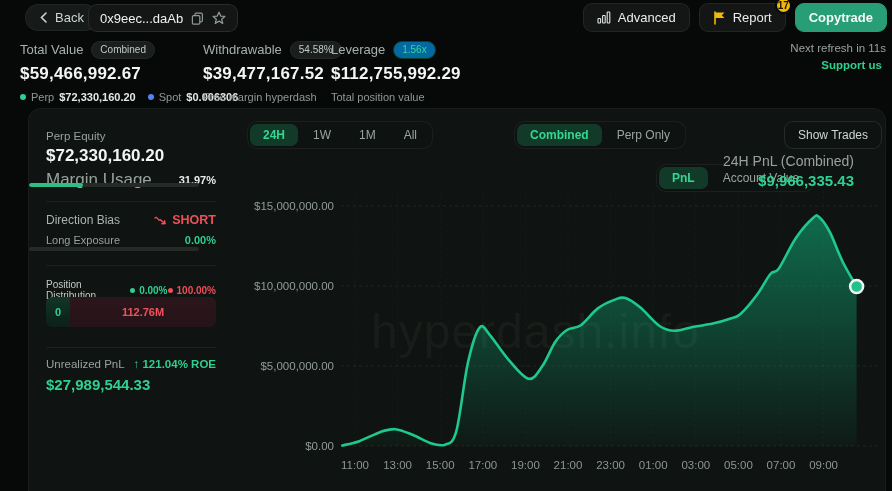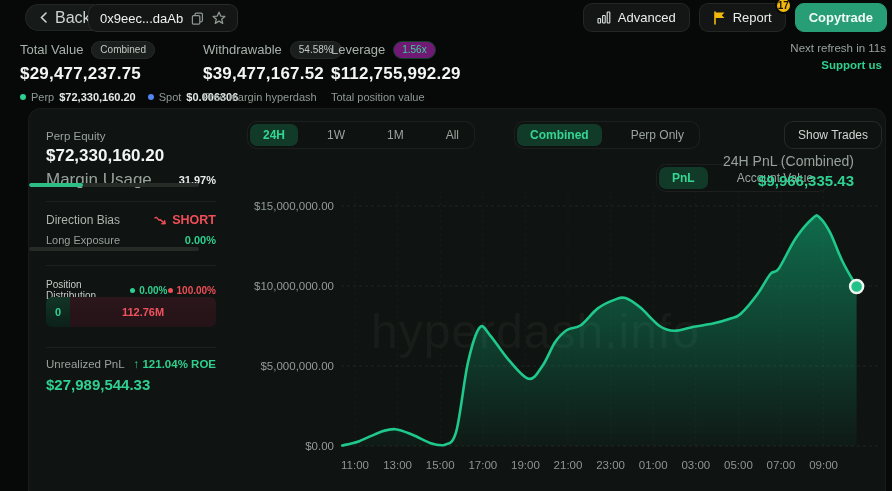--- a/index.html
+++ b/index.html
@@ -7,21 +7,21 @@
   body {
     position:relative; overflow:hidden;
     background:#070908; color:#e7ece9;
     font-family:"Liberation Sans", sans-serif;
     -webkit-font-smoothing:antialiased;
   }
   
   .topbar-btn {
     position:absolute; display:flex; align-items:center; gap:7px;
     background:#161a18; border:1px solid rgba(255,255,255,0.05);
-    color:#cdd5d1; font-size:16px; border-radius:14px; height:27px; padding:0 13px;
+    color:#cdd5d1; font-size:13px; border-radius:14px; height:27px; padding:0 13px;
     cursor:pointer;
   }
   .back-btn { left:25px; top:4px; }
   .addr-pill {
     position:absolute; left:88px; top:4px; height:28px; border-radius:9px;
     display:flex; align-items:center; gap:8px; padding:0 11px;
     background:#131614; border:1px solid rgba(255,255,255,0.09);
     color:#eef2f0; font-size:13px; font-weight:500; cursor:pointer;
   }
   .addr-pill svg { display:block; }
@@ -41,21 +41,21 @@
   }
   
   .stat-block { position:absolute; top:41px; }
   .stat-block .lr { display:flex; align-items:center; gap:8px; height:17px; }
   .stat-label { font-size:13px; color:#a7b1ab; }
   .badge {
     font-size:10px; color:#c2cac5; background:#1a1e1c;
     border:1px solid rgba(255,255,255,0.05);
     padding:2px 8px; border-radius:999px; line-height:1.2;
   }
-  .badge.green { background:#701a75; color:#3bd694; border-color:#123d2b; }
+  .badge.green { background:#0369a1; color:#3bd694; border-color:#123d2b; }
   .stat-value { margin-top:6px; font-size:17px; font-weight:700; letter-spacing:.2px; color:#f2f5f3; }
   .stat-sub { margin-top:7px; font-size:11px; color:#8f9994; display:flex; align-items:center; gap:12px; }
   .dot { width:6px; height:6px; border-radius:50%; display:inline-block; }
   .dot.green { background:#2ecf92; }
   .dot.blue  { background:#5385f0; }
   .sub-item { display:flex; align-items:center; gap:5px; }
   .sub-item b { color:#e2e8e5; font-weight:700; }
   .refresh-note { position:absolute; right:6px; top:42px; font-size:11.5px; color:#98a29d; }
   .support-link { position:absolute; right:10px; top:59px; font-size:11.5px; color:#2fcf8e; font-weight:600; cursor:pointer; }
   
@@ -92,21 +92,21 @@
   }
   .pd-short {
     flex:1; display:flex; align-items:center; justify-content:center;
     background:linear-gradient(180deg,#2b161b,#241318); color:#f0535e; font-size:11px; font-weight:600;
   }
   .up-row { top:249px; font-size:11.5px; }
   .up-row .roe { color:#2fcf8e; font-weight:700; }
   .up-value { top:267px; font-size:15px; font-weight:700; color:#2fd192; }
   
   .seg-group {
-    position:absolute; top:12px; height:28px; display:inline-flex; align-items:center; gap:16px;
+    position:absolute; top:12px; height:28px; display:inline-flex; align-items:center; gap:2px;
     background:#0e1210; border:1px solid rgba(255,255,255,0.06); border-radius:10px; padding:2px;
   }
   .seg-btn {
     height:22px; line-height:22px; padding:0 13px; border:none; background:transparent;
     color:#9aa49e; font-size:12px; border-radius:7px; font-family:inherit; cursor:pointer;
   }
   .seg-btn.active { background:#123a29; color:#35d692; font-weight:600; }
   .tf-group   { left:218px; }
   .mode-group { left:485px; }
   .view-group { left:627px;margin-top:43px; }
@@ -166,21 +166,21 @@
   <div class="hbtn copytrade">
     <span>Copytrade</span>
   </div>
 </div>
 
 <div class="stat-block" style="left:20px">
   <div class="lr">
     <span class="stat-label">Total Value</span>
     <span class="badge">Combined</span>
   </div>
-  <div class="stat-value">$29,477,237.75</div>
+  <div class="stat-value">$59,466,992.67</div>
   <div class="stat-sub">
     <span class="sub-item">
       <span class="dot green"></span>
       <span>Perp</span>
       <b>$72,330,160.20</b>
     </span>
     <span class="sub-item">
       <span class="dot blue"></span>
       <span>Spot</span>
       <b>$0.006306</b>

